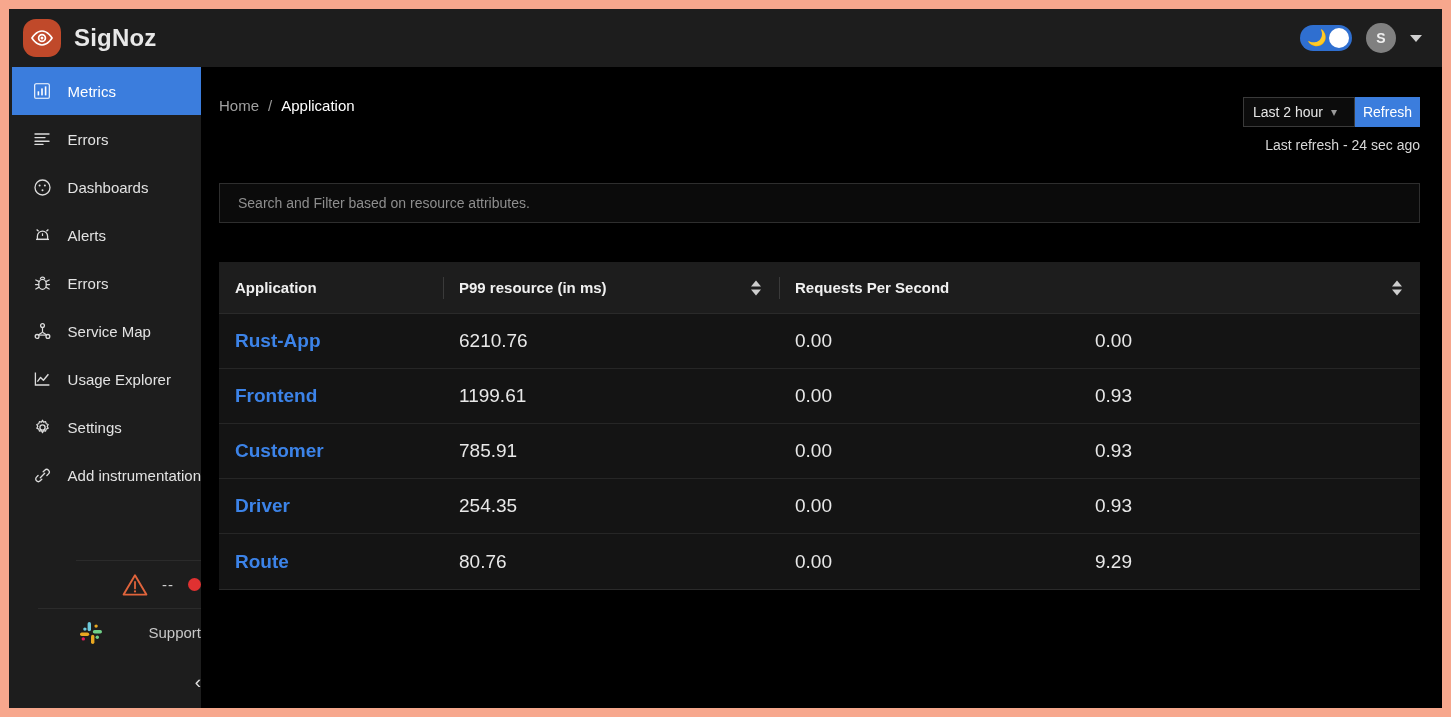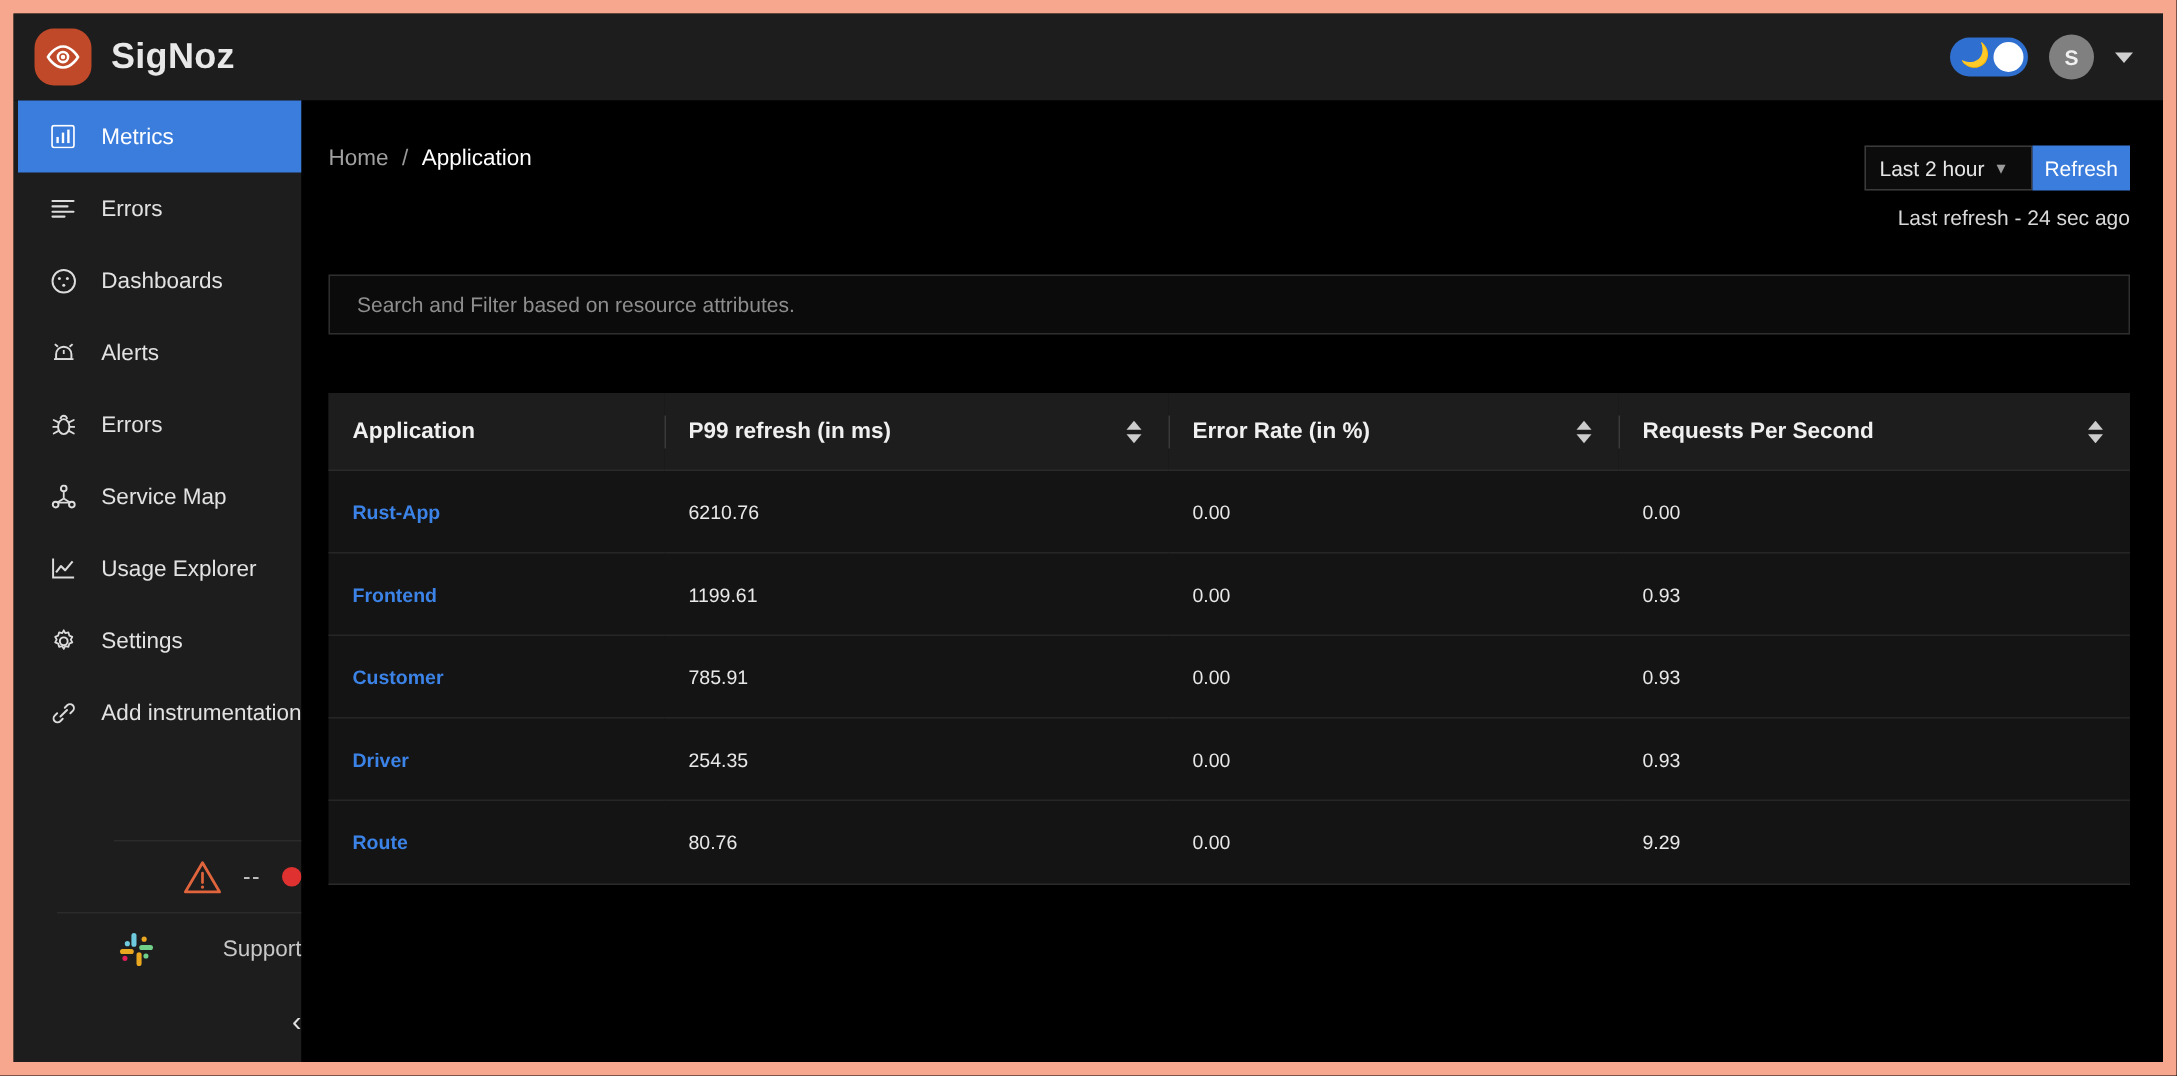--- a/index.html
+++ b/index.html
@@ -125,21 +125,21 @@
     border-bottom: 1px solid #2a2a2a;
   }
   .trow { display: flex; }
   .thead .tcell {
     background: #1d1d1d; color: #f0f0f0; font-size: 15px; font-weight: bold;
     height: 52px; border-bottom: 1px solid #2a2a2a;
   }
   .tcell {
     display: flex; align-items: center;
     padding: 0 16px; height: 55px;
-    color: #e8e8e8; font-size: 13px;
+    color: #e8e8e8; font-size: 19px;
     border-bottom: 1px solid #262626;
     position: relative;
   }
   .tbody .trow:last-child .tcell { border-bottom: none; }
   .c-app   { width: 224px; flex: none; }
   .c-p99   { width: 336px; flex: none; }
   .c-err   { width: 300px; flex: none; }
   .c-rps   { flex: 1 1 auto; }
   .thead .tcell + .tcell::before {
     content: ""; position: absolute; left: 0; top: 15px;
@@ -360,28 +360,21 @@
       <div class="searchbar">
         <span>Search and Filter based on resource attributes.</span>
       </div>
 
       <div class="table">
         <div class="trow thead">
           <div class="tcell c-app">
             <span>Application</span>
           </div>
           <div class="tcell c-p99">
-            <span>P99 refresh (in ms)</span>
-            <span class="sorter">
-                <i class="up"></i>
-                <i class="dn"></i>
-              </span>
-          </div>
-          <div class="tcell c-err">
-            <span>Error Rate (in %)</span>
+            <span>P99 resource (in ms)</span>
             <span class="sorter">
                 <i class="up"></i>
                 <i class="dn"></i>
               </span>
           </div>
           <div class="tcell c-rps">
             <span>Requests Per Second</span>
             <span class="sorter">
                 <i class="up"></i>
                 <i class="dn"></i>

